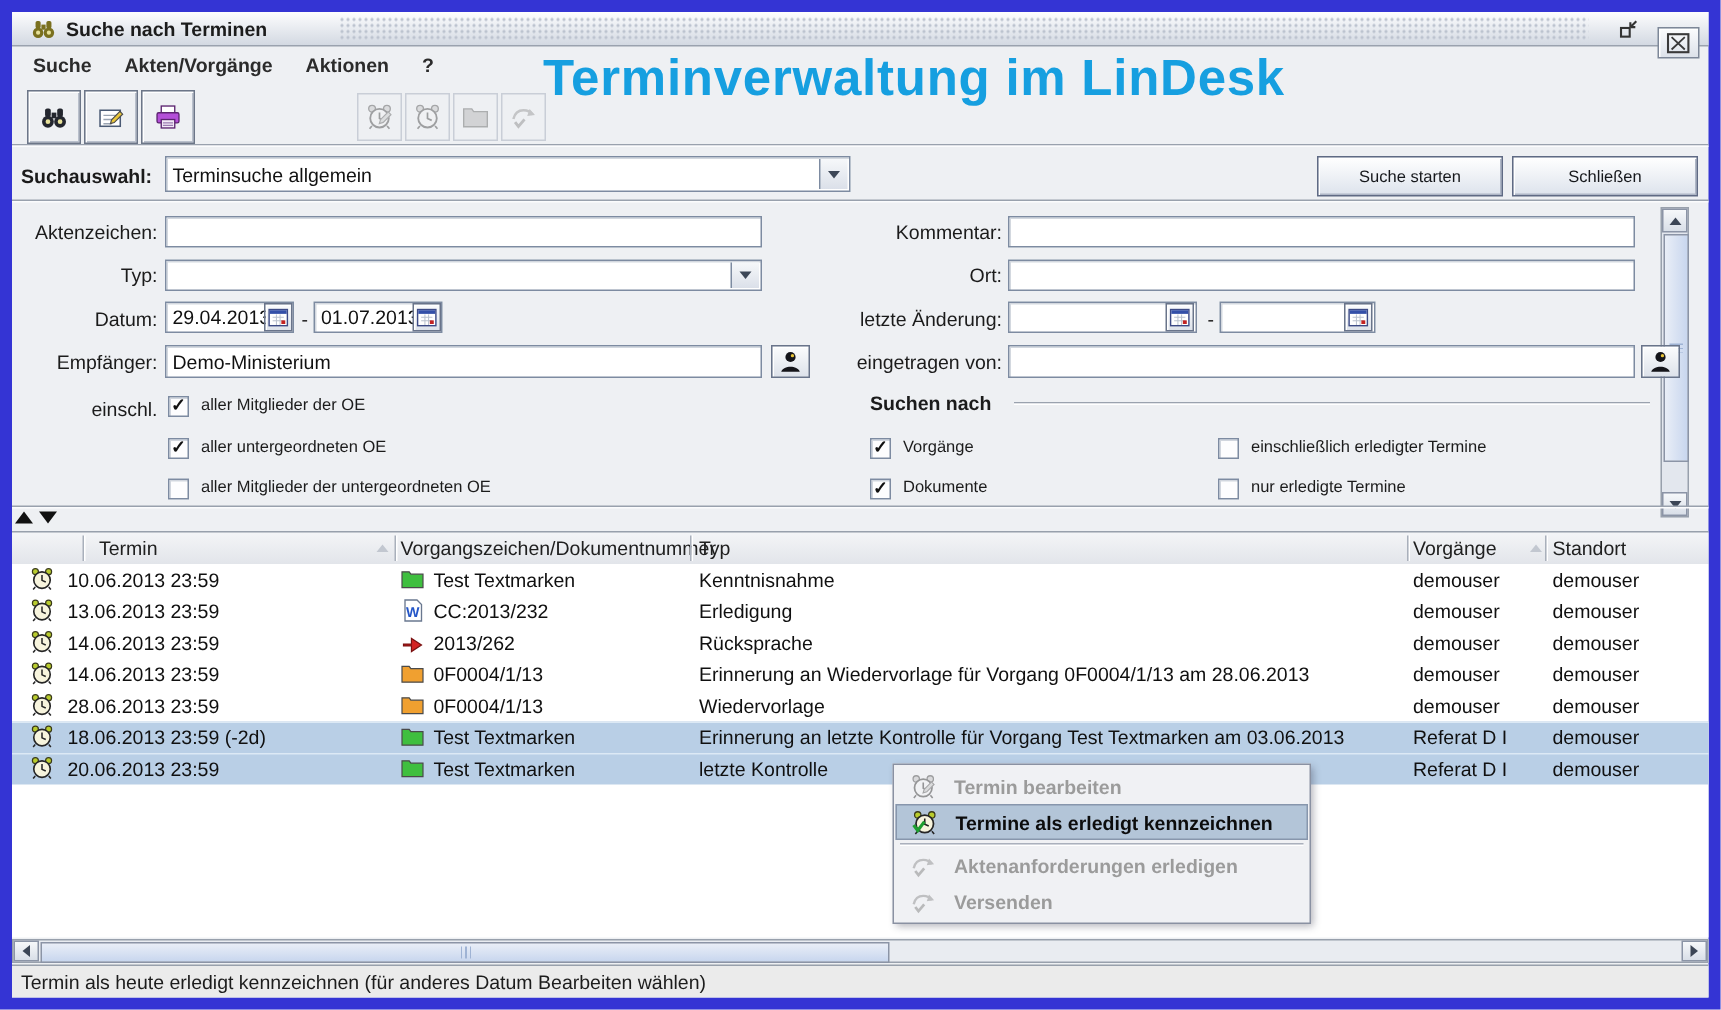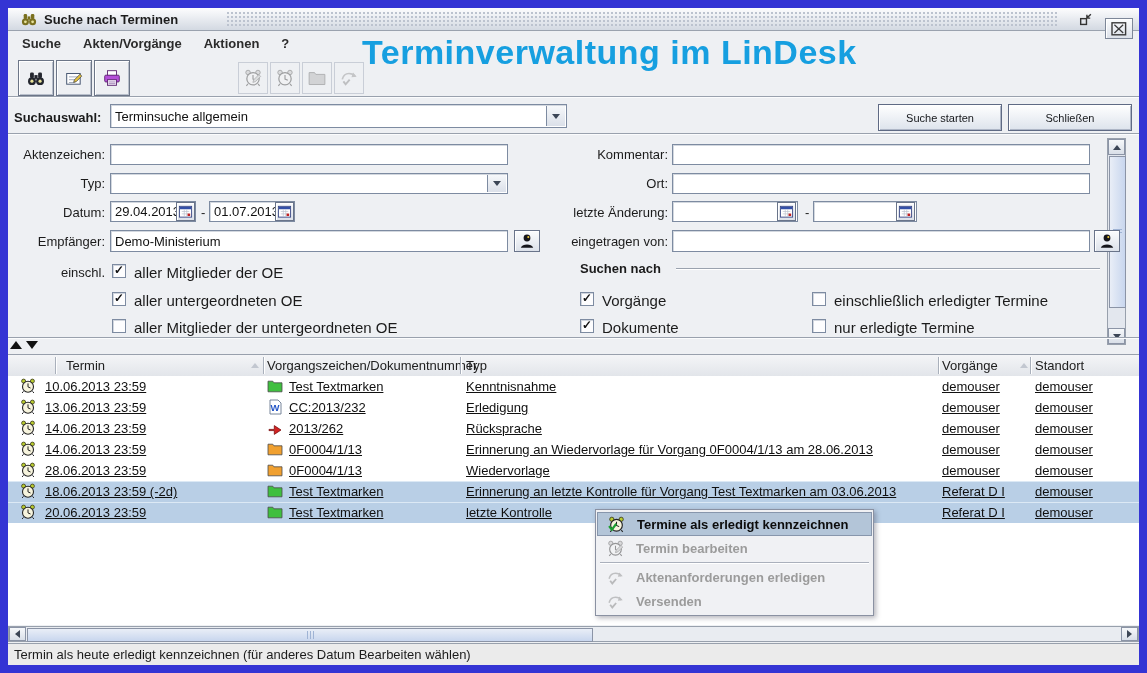--- a/index.html
+++ b/index.html
@@ -53,21 +53,21 @@
   .arr-up{width:0;height:0;border-left:4px solid transparent;border-right:4px solid transparent;border-bottom:5px solid #3c4656;}
   .minibtn{position:absolute;background:linear-gradient(#fbfcfd,#dde2ea);border:1px solid #69748a;
     box-shadow:inset 1px 1px 0 #fff;display:flex;align-items:center;justify-content:center;box-sizing:border-box;}
   .btn{position:absolute;height:25px;background:linear-gradient(#ffffff,#dde3ec);
     border:1px solid #5f6a84;box-shadow:inset 1px 1px 0 #fff,inset -1px -1px 0 #aeb6c6;
     font-size:11px;color:#16181c;display:flex;align-items:center;justify-content:center;}
   .cb{position:absolute;width:14px;height:14px;background:#fdfdfe;border:1px solid #7d8ba1;
     box-shadow:inset 1px 1px 0 rgba(110,125,150,.30);box-sizing:border-box;
     display:flex;align-items:center;justify-content:center;}
   .cb .mark{font-size:12px;font-weight:bold;color:#111;line-height:1;transform:translateY(-1px);}
-  .cblab{position:absolute;font-size:15px;color:#1b1b1b;white-space:nowrap;}
+  .cblab{position:absolute;font-size:11px;color:#1b1b1b;white-space:nowrap;}
 
   
   .vscroll{position:absolute;left:1107px;top:138px;width:19px;height:207px;background:#e3e7ee;border:1px solid #98a0ac;box-sizing:border-box;}
   .sbtn{position:absolute;background:linear-gradient(#f6f8fa,#d9dfe8);border:1px solid #8b94a6;
     display:flex;align-items:center;justify-content:center;box-sizing:border-box;}
   .vthumb{position:absolute;left:1px;width:15px;background:linear-gradient(90deg,#e9eef7,#c8d6ee);
     border:1px solid #8b94a6;}
   .vthumb .grip{position:absolute;left:3px;right:3px;top:50%;height:6px;margin-top:-3px;
     background:repeating-linear-gradient(#9fb3d4 0 1px,transparent 1px 3px);}
   .hscroll{position:absolute;left:8px;top:626px;width:1131px;height:16px;background:#e9ecf1;border:1px solid #98a0ac;box-sizing:border-box;}
@@ -84,21 +84,21 @@
 
   
   .thead{position:absolute;left:8px;top:354px;width:1131px;height:21px;
     background:linear-gradient(#f4f5f7,#e2e5ea);border-top:1px solid #98a0ac;border-bottom:1px solid #98a0ac;}
   .th{position:absolute;top:3px;font-size:13px;color:#202020;white-space:nowrap;}
   .thsep{position:absolute;top:2px;bottom:2px;width:1px;background:#a9b0bb;box-shadow:1px 0 0 #fff;}
   .sort{position:absolute;top:8px;width:0;height:0;border-left:4px solid transparent;border-right:4px solid transparent;border-bottom:5px solid #c2c7d0;}
   .tbody{position:absolute;left:8px;top:376px;width:1131px;height:249px;background:#fff;}
   .trow{position:absolute;left:0;width:1131px;height:21px;font-size:13px;color:#101010;}
   .trow.sel{background:#b9cfe6;box-shadow:inset 0 1px 0 #dce9f5;}
-  .trow .cell{position:absolute;top:3px;white-space:nowrap;text-decoration:underline;}
+  .trow .cell{position:absolute;top:3px;white-space:nowrap;}
   .trow svg{position:absolute;top:2px;width:16px;height:16px;}
 
   
   .ctx{position:absolute;left:595px;top:509px;width:275px;background:#f0f1f4;
     border:1px solid #8a91a2;box-shadow:2px 2px 5px rgba(40,40,60,.35);padding:2px 1px;}
   .ctx-item{position:relative;height:24px;display:flex;align-items:center;gap:12px;padding-left:10px;
     font-size:13px;font-weight:bold;color:#9b9b9b;box-sizing:border-box;}
   .ctx-item svg{width:17px;height:17px;flex:0 0 17px;}
   .ctx-item.off svg{filter:grayscale(1) opacity(.45);}
   .ctx-item.hl{background:#b3c5d8;border:1px solid #8796ac;color:#0c0c0c;}
@@ -498,31 +498,31 @@
           <use href="#sym-folder"></use>
         </svg>
       <span class="cell" style="left:281px">Test Textmarken</span>
       <span class="cell" style="left:458px">letzte Kontrolle</span>
       <span class="cell" style="left:934px">Referat D I</span>
       <span class="cell" style="left:1027px">demouser</span>
     </div>
   </div>
 
   <div class="ctx">
+    <div class="ctx-item off">
+      <svg>
+          <use href="#sym-editalarm"></use>
+        </svg>
+      <span>Termin bearbeiten</span>
+    </div>
     <div class="ctx-item hl">
       <svg>
           <use href="#sym-alarmcheck"></use>
         </svg>
       <span>Termine als erledigt kennzeichnen</span>
-    </div>
-    <div class="ctx-item off">
-      <svg>
-          <use href="#sym-editalarm"></use>
-        </svg>
-      <span>Termin bearbeiten</span>
     </div>
     <div class="ctx-sep"></div>
     <div class="ctx-item off">
       <svg>
           <use href="#sym-send"></use>
         </svg>
       <span>Aktenanforderungen erledigen</span>
     </div>
     <div class="ctx-item off">
       <svg>

